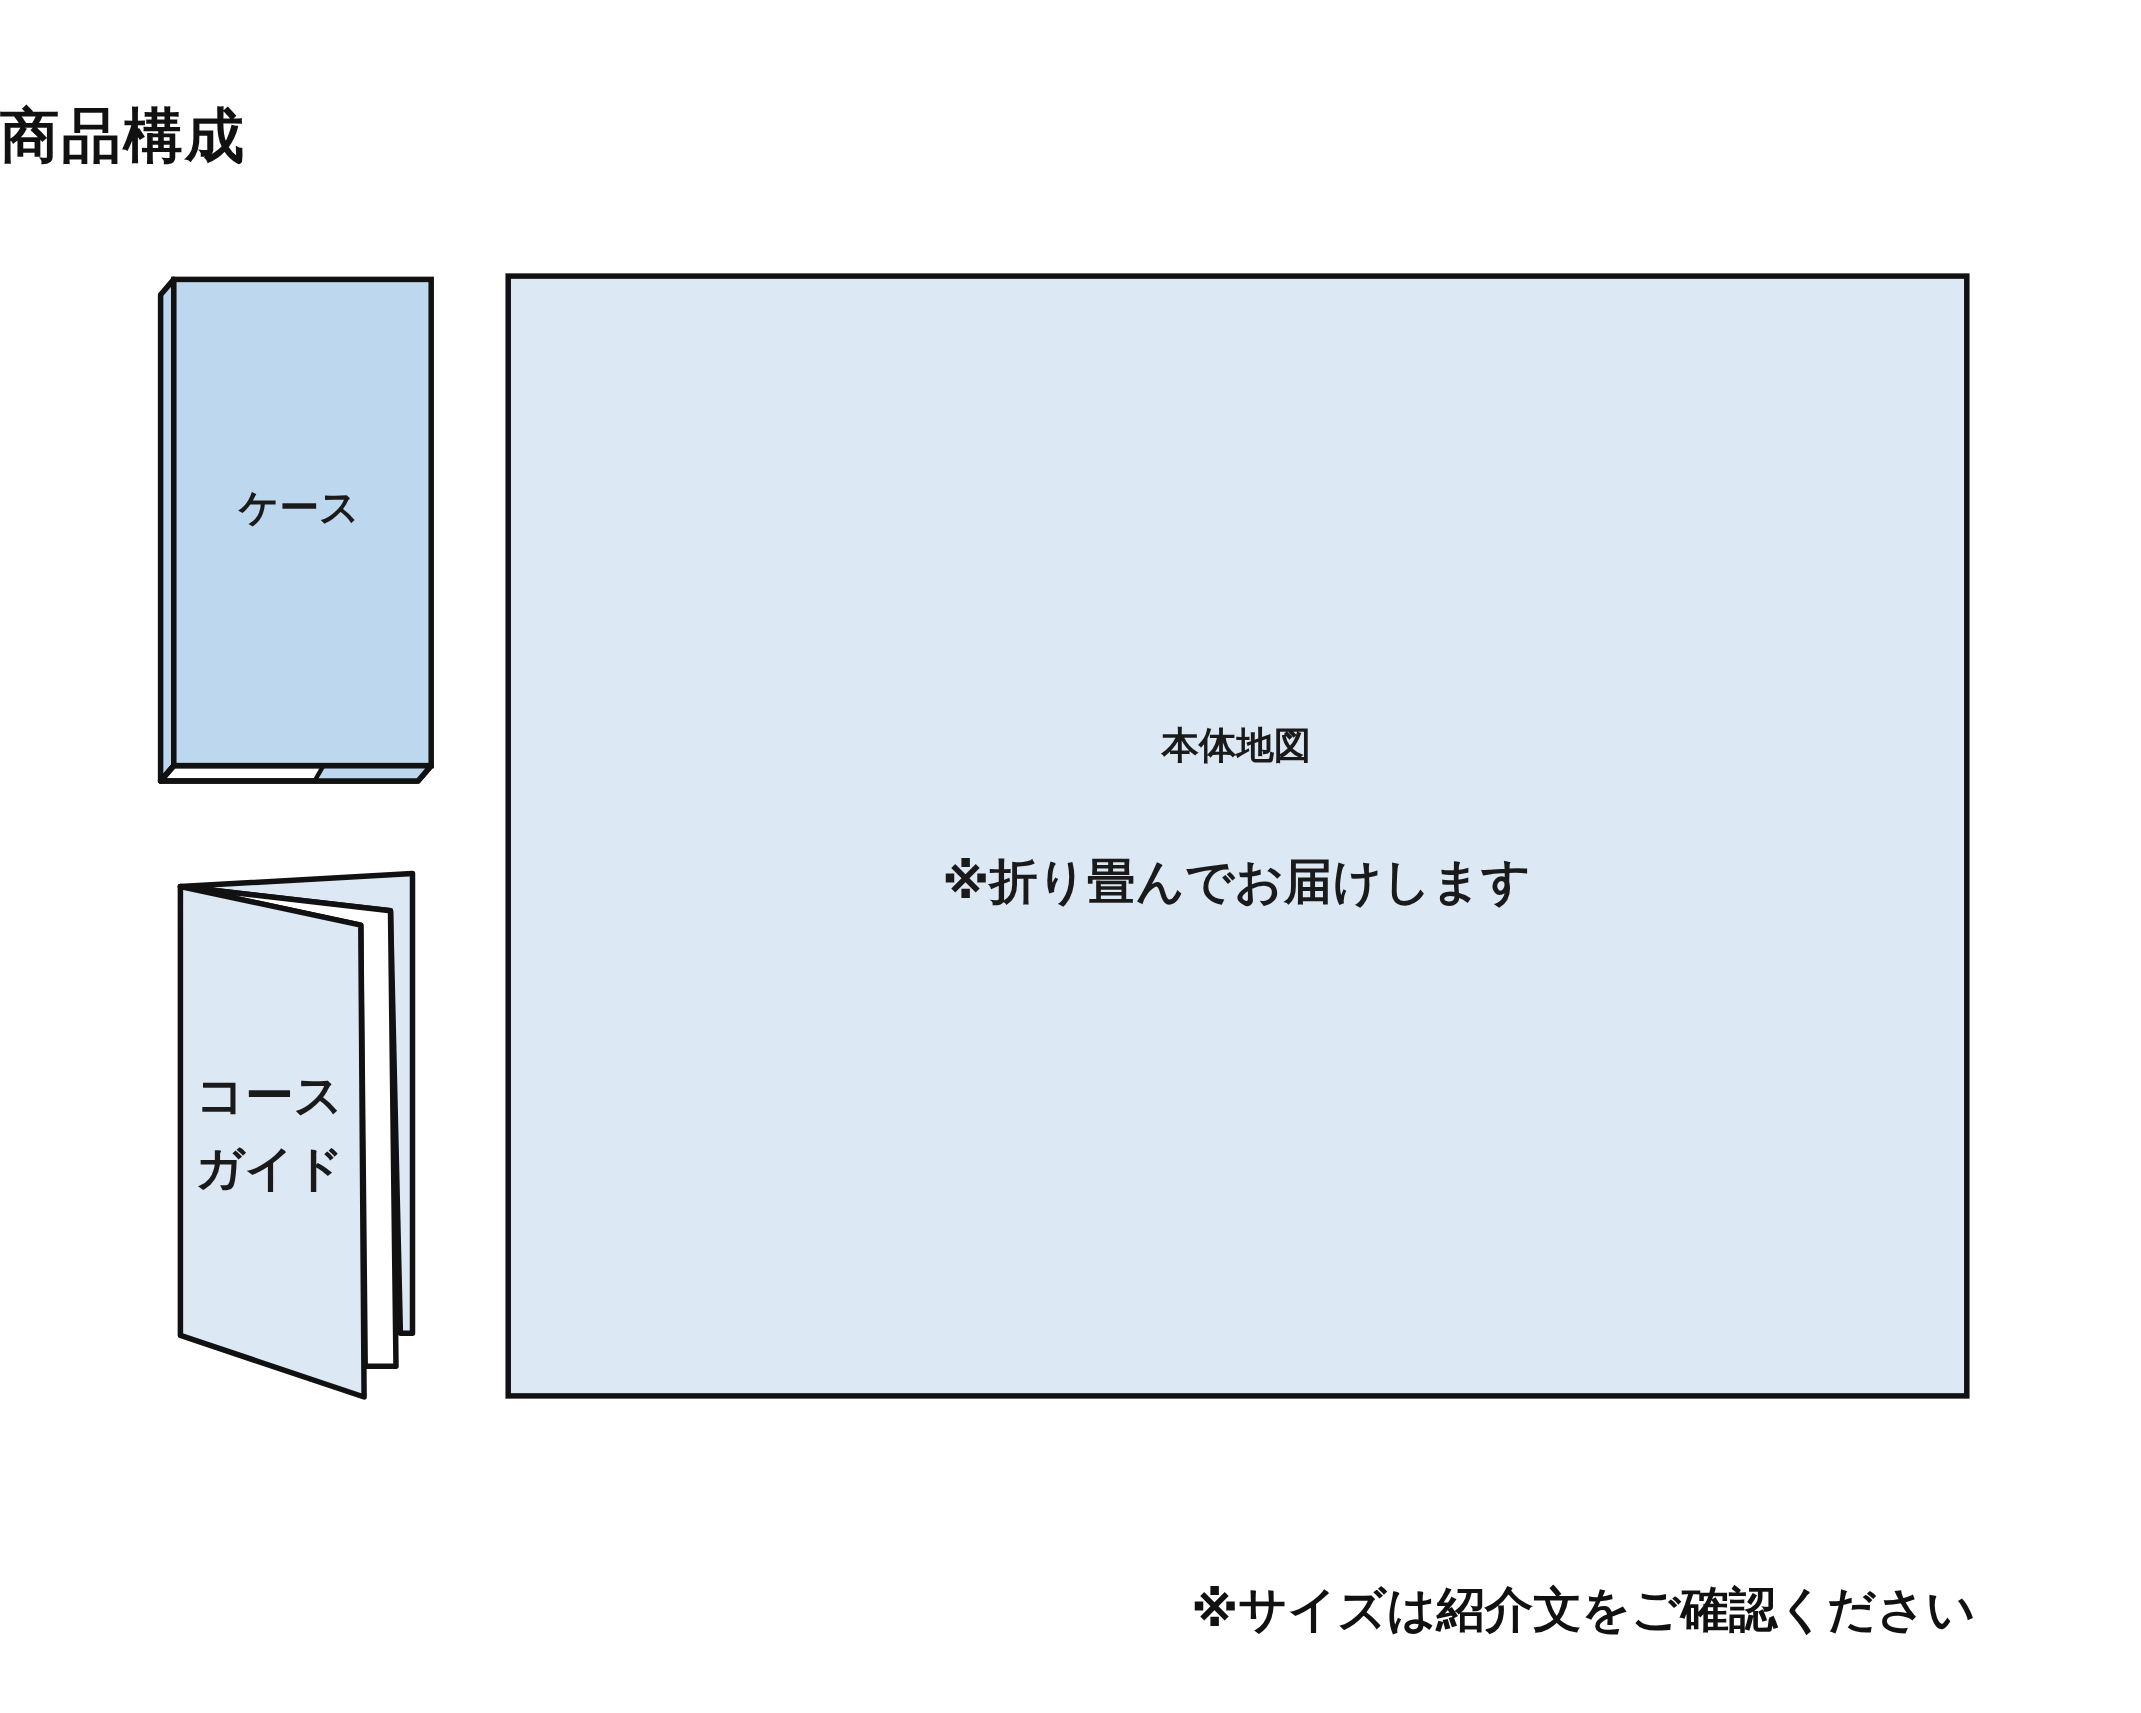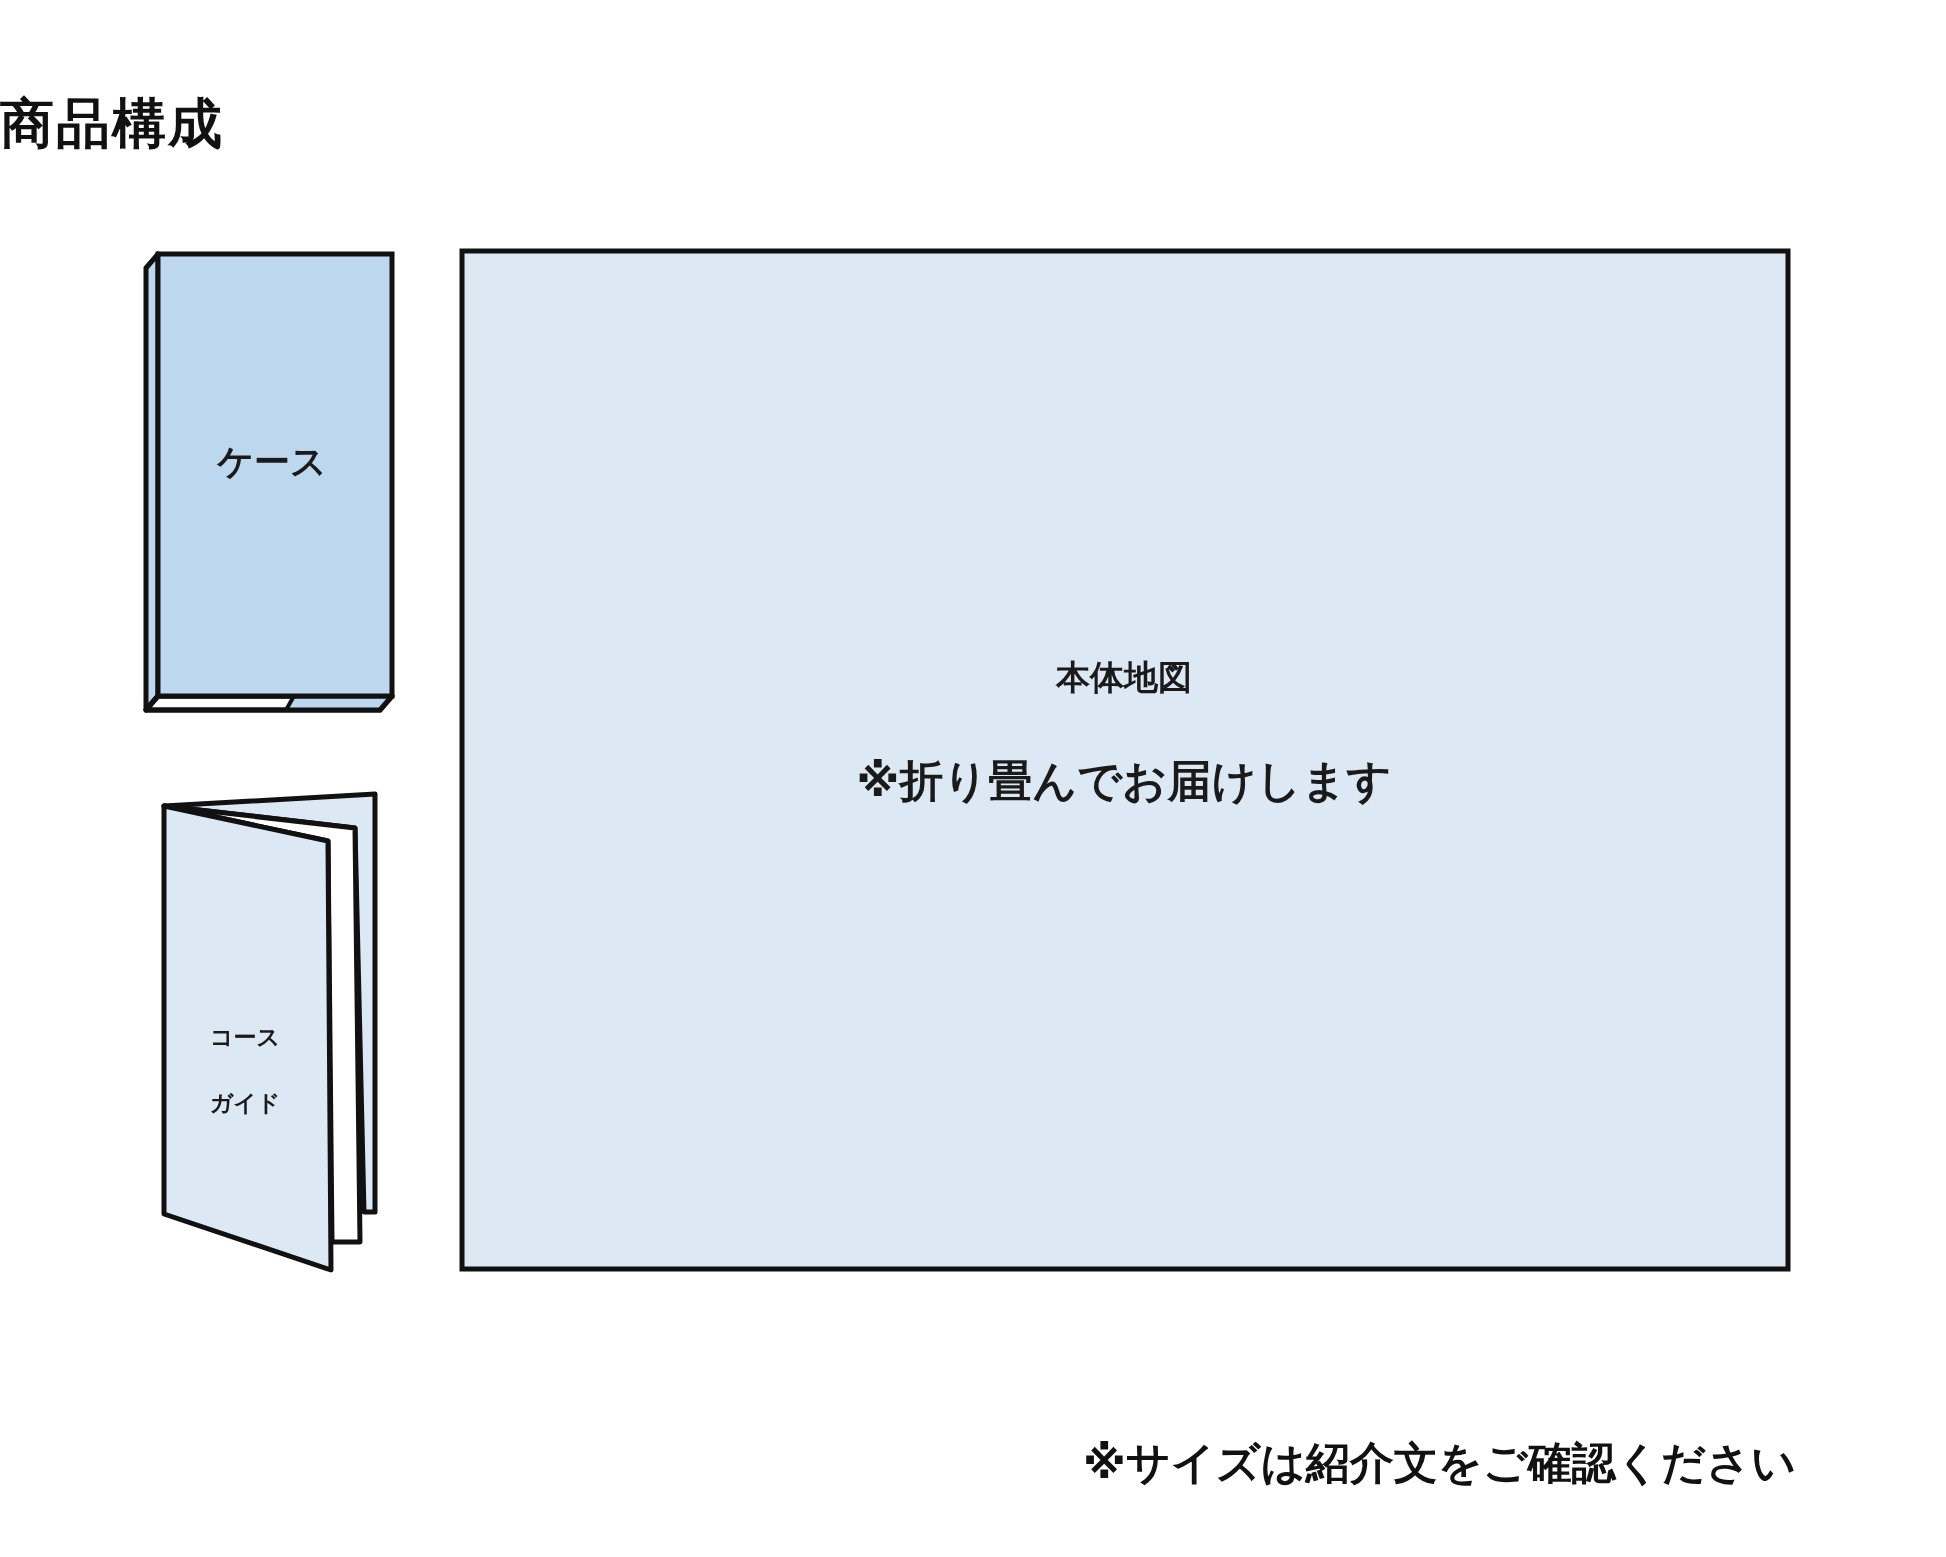--- a/index.html
+++ b/index.html
@@ -3,23 +3,23 @@
 <meta charset="utf-8">
 <style>
   html, body { margin: 0; padding: 0; background: #ffffff; }
   body { width: 1946px; height: 1557px; position: relative; overflow: hidden;
          font-family: "DejaVu Sans", "Liberation Sans", sans-serif; color: #111; }
   .title { position: absolute; left: 0; width: 1946px; top: 88px; 
            font-size: 54px; font-weight: bold; letter-spacing: 2px; }
   svg.art { position: absolute; left: 0; top: 0; }
   .label { position: absolute; text-align: center; font-weight: bold; color: #1a1a1a; }
   .case-label { left: 160px; width: 224px; top: 438px; font-size: 36px; }
-  .guide-label { left: 170px; width: 150px; top: 1004px; font-size: 23px; line-height: 66px; }
+  .guide-label { left: 170px; width: 150px; top: 964px; font-size: 44px; line-height: 66px; }
   .map-title { left: 459px; width: 1330px; top: 655px; font-size: 34px; font-weight: bold; }
-  .map-note { left: 459px; width: 1330px; top: 752px; font-size: 44px; font-weight: bold; }
+  .map-note { left: 459px; width: 1330px; top: 772px; font-size: 44px; font-weight: bold; }
   .footnote { position: absolute; right: 150px; top: 1408px; font-size: 44px; font-weight: bold; margin-top: 26px; }
 </style>
 </head>
 <body>
 
 <div class="title">商品構成</div>
 
 <svg class="art" width="1946" height="1557" viewBox="0 0 1946 1557">
 
   <g>

